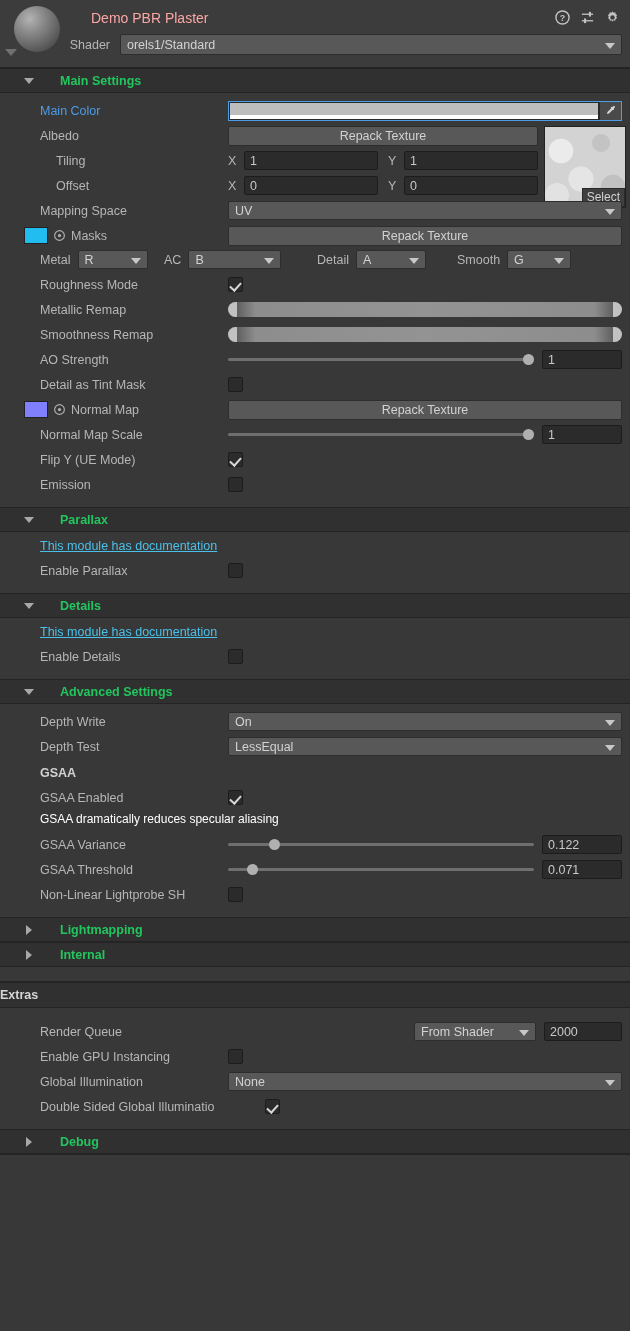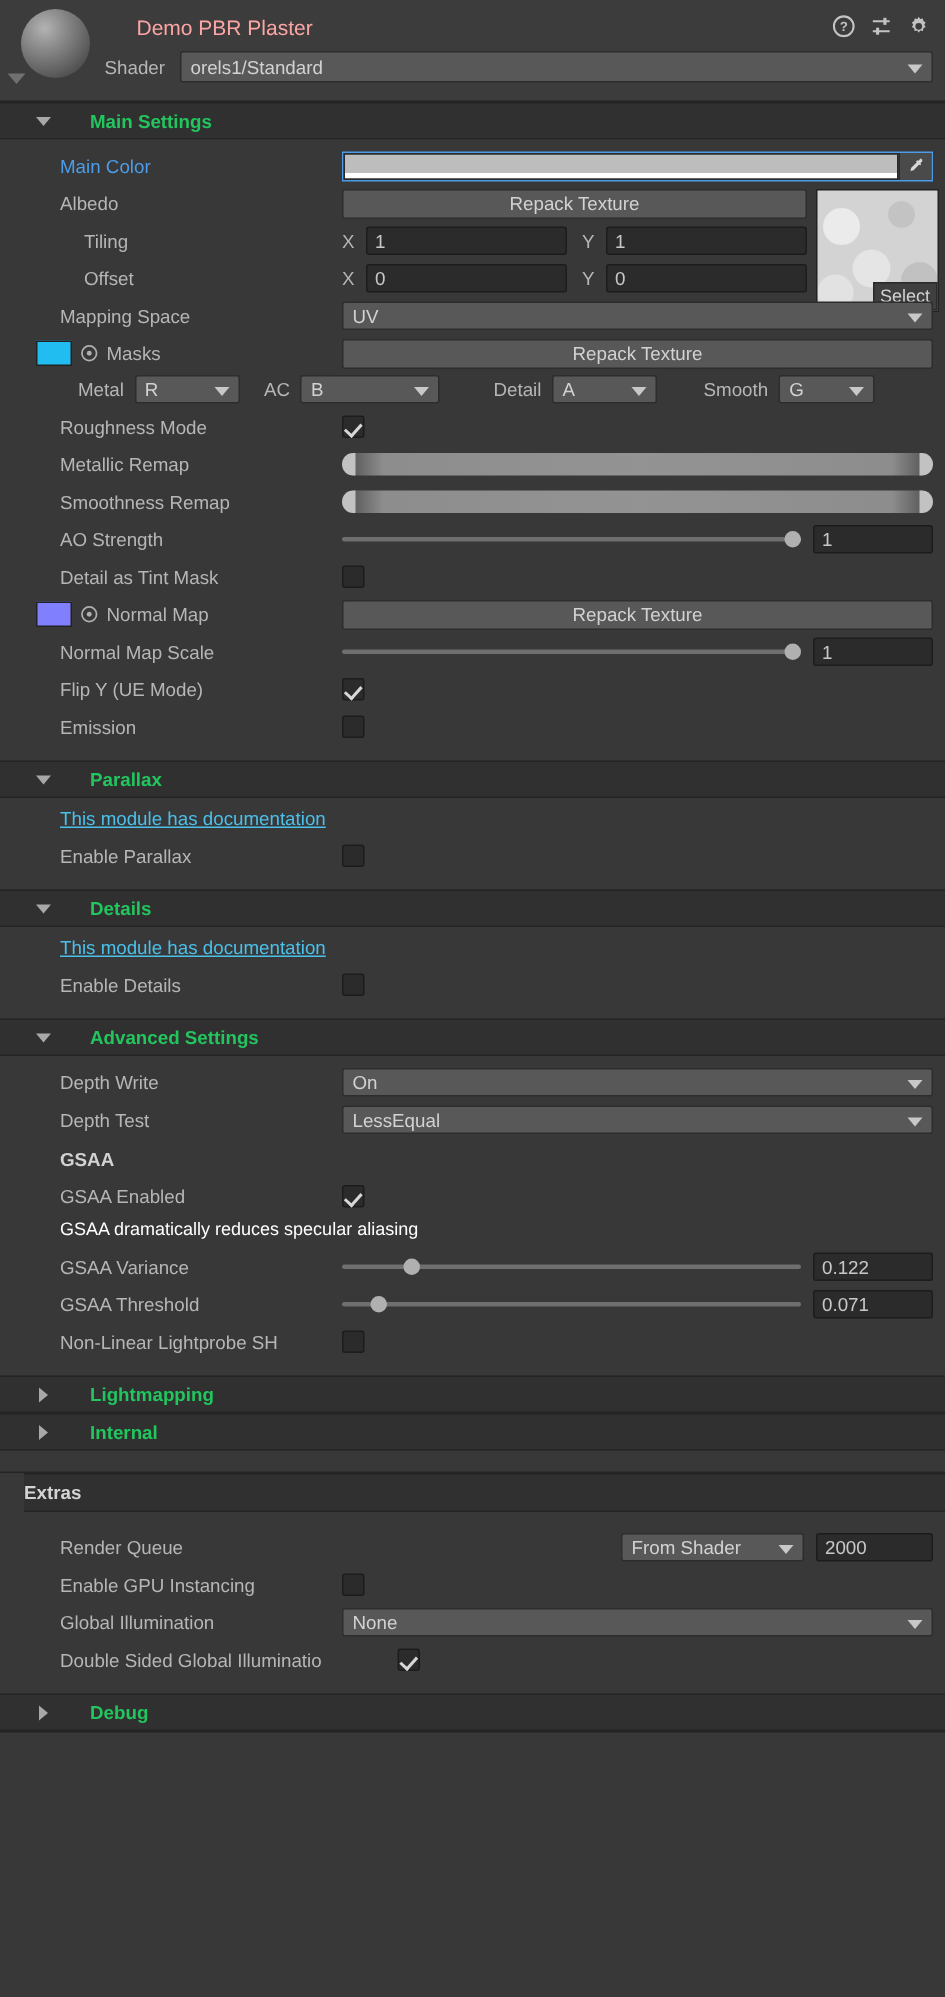--- a/index.html
+++ b/index.html
@@ -253,21 +253,21 @@
     border-radius: 8px;
   }
   .remap .handle {
     position: absolute; top: 0; width: 9px; height: 15px;
     background: #c2c2c2;
   }
   .remap .handle.left { left: 0; border-radius: 8px 0 0 8px; }
   .remap .handle.right { right: 0; border-radius: 0 8px 8px 0; }
 
   
-  .chan-row { display: flex; align-items: center; padding-left: 52px; gap: 0; margin-bottom: 5px; }
+  .chan-row { display: flex; align-items: center; padding-left: 40px; gap: 0; margin-bottom: 5px; }
   .chan-grp { display: flex; align-items: center; }
   .chan-lbl { color: #b6b6b6; font-size: 12.5px; margin-right: 7px; }
   .chan-dd { width: 70px; height: 19px; }
 
   
   .doclink {
     padding-left: 40px;
     color: #4ac0ea;
     font-size: 12.5px;
     text-decoration: underline;
@@ -294,21 +294,20 @@
   
   .extras-head {
     background: #303030;
     height: 26px;
     display: flex; align-items: center;
     font-weight: bold;
     color: #d4d4d4;
     font-size: 12.5px;
     border-top: 1px solid #242424;
     border-bottom: 1px solid #242424;
-    margin-left: 16px;
   }
   .rq-wrap { display: flex; align-items: center; justify-content: flex-end; flex: 1; margin-right: 8px; gap: 8px; }
   .rq-dd { width: 122px; height: 19px; }
   .rq-num { width: 78px; }
   .bottom-pad { height: 22px; background: #383838; border-top: 1px solid #242424; }
 </style>
 </head>
 <body>
 
 <div id="root">

